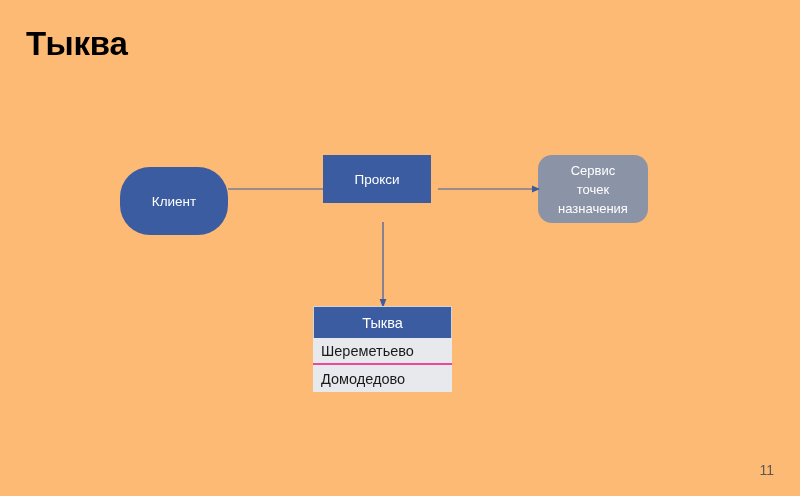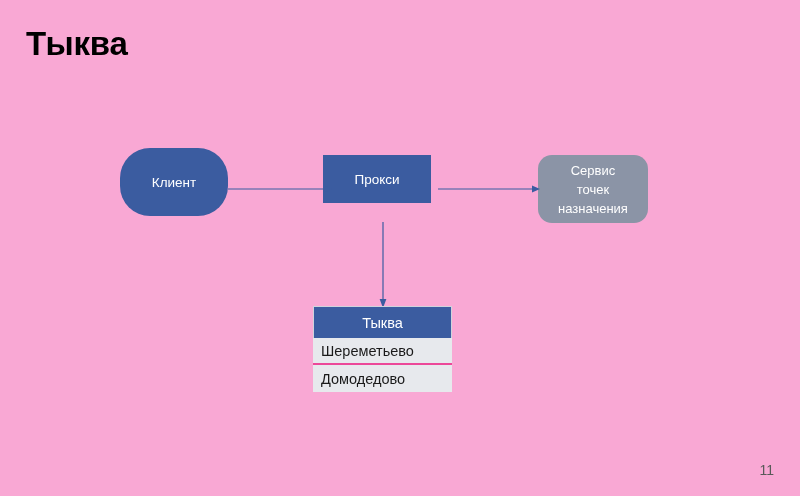--- a/index.html
+++ b/index.html
@@ -14,21 +14,21 @@
     overflow: hidden;
     font-family: "Liberation Sans", sans-serif;
     -webkit-font-smoothing: antialiased;
   }
 
   #slide {
     position: absolute;
     left: 0; top: 0;
     width: 800px;
     height: 496px;
-    background: #f9a8d4;
+    background: #fdba74;
   }
 
   
   #slide-title {
     position: absolute;
     left: 26px;
     top: 24px;
     font-size: 33px;
     font-weight: bold;
     color: #000000;
@@ -47,21 +47,21 @@
     text-align: center;
     color: #ffffff;
     font-size: 13.5px;
     line-height: 17px;
     white-space: pre-line;
   }
   .node.blue  { background: #3B5CA0; }
   .node.gray  { background: #8B94A6; }
 
   #node-client {
-    left: 120px; top: 148px;
+    left: 120px; top: 167px;
     width: 108px; height: 68px; border-radius: 30px;
   }
   #node-proxy {
     left: 323px; top: 155px;
     width: 108px; height: 48px; text-align: right;
   }
   #node-destination-service {
     left: 538px; top: 155px;
     width: 110px; height: 68px;
     font-size: 13px;

